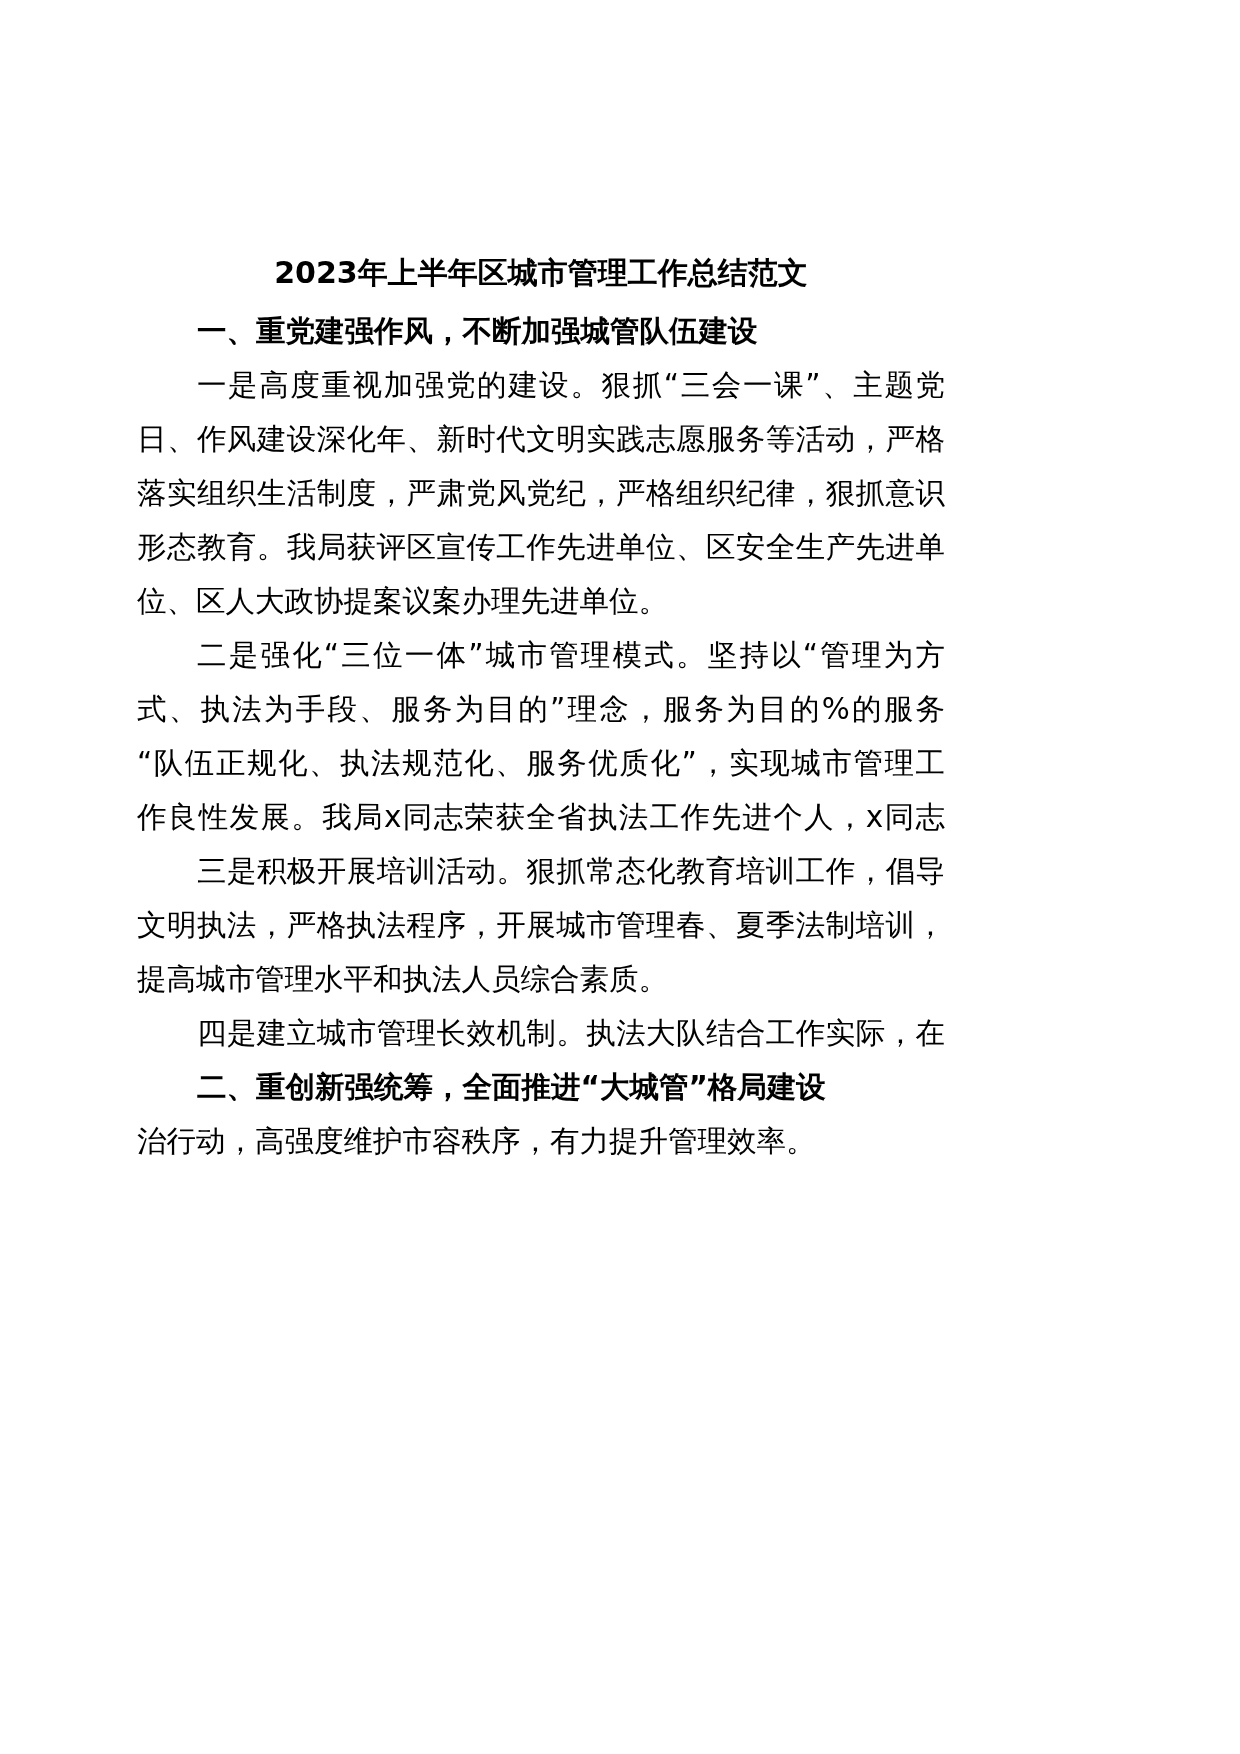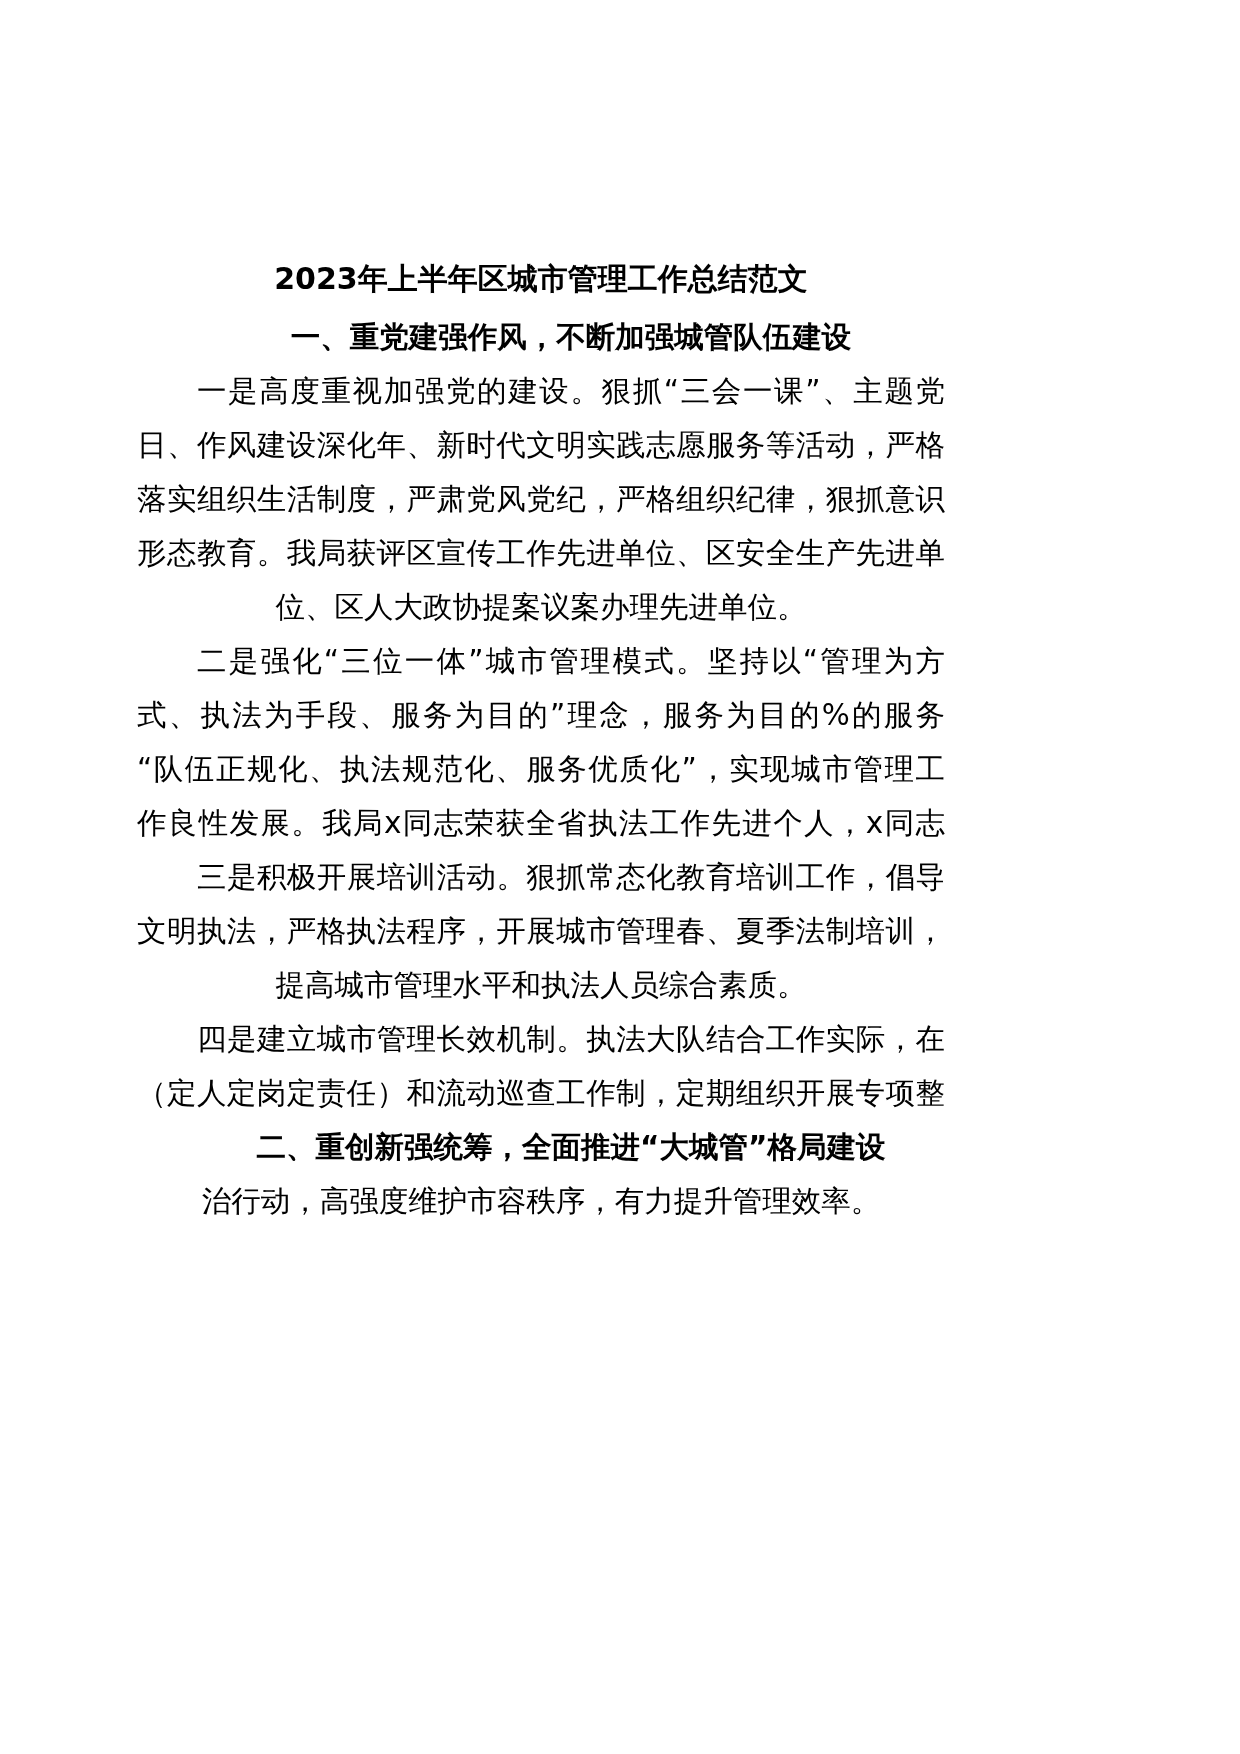--- a/index.html
+++ b/index.html
@@ -11,39 +11,38 @@
       width: 1240px;
       height: 1754px;
       position: relative;
       overflow: hidden;
       font-family: "DejaVu Sans", "Liberation Sans", sans-serif;
       color: #000000;
     }
     .page {
       position: absolute;
       left: 137px;
-      top: 252px;
+      top: 246px;
       width: 808px;
     }
     .title {
       text-align: center;
       font-weight: bold;
       font-size: 30px;
       line-height: 54px;
       height: 54px;
       margin: 0 0 4px 0;
       white-space: nowrap;
     }
     .line {
       font-size: 29.5px;
       line-height: 54px;
       height: 54px;
       white-space: nowrap;
       letter-spacing: 0px;
-      text-align: center;
     }
     .indent {
       padding-left: 60px;
     }
     .heading {
       font-weight: bold;
     }
     .lead {
       font-weight: normal;
     }
@@ -69,17 +68,16 @@
   <div class="line indent just"><span class="lead">二是强化“三位一体”城市管理模式。</span><span>坚持以“管理为方</span></div>
   <div class="line just">式、执法为手段、服务为目的”理念，服务为目的%的服务</div>
   <div class="line just">“队伍正规化、执法规范化、服务优质化”，实现城市管理工</div>
   <div class="line just">作良性发展。我局x同志荣获全省执法工作先进个人，x同志</div>
 
   <div class="line indent just"><span class="lead">三是积极开展培训活动。</span><span>狠抓常态化教育培训工作，倡导</span></div>
   <div class="line just">文明执法，严格执法程序，开展城市管理春、夏季法制培训，</div>
   <div class="line">提高城市管理水平和执法人员综合素质。</div>
 
   <div class="line indent just"><span class="lead">四是建立城市管理长效机制。</span><span>执法大队结合工作实际，在</span></div>
-  <div class="line just">（定人定岗定责任）和流动巡查工作制，定期组织开展专项整</div>
   <div class="line indent heading">二、重创新强统筹，全面推进“大城管”格局建设</div>
 
   <div class="line">治行动，高强度维护市容秩序，有力提升管理效率。</div>
 </div>
 
 </body></html>

